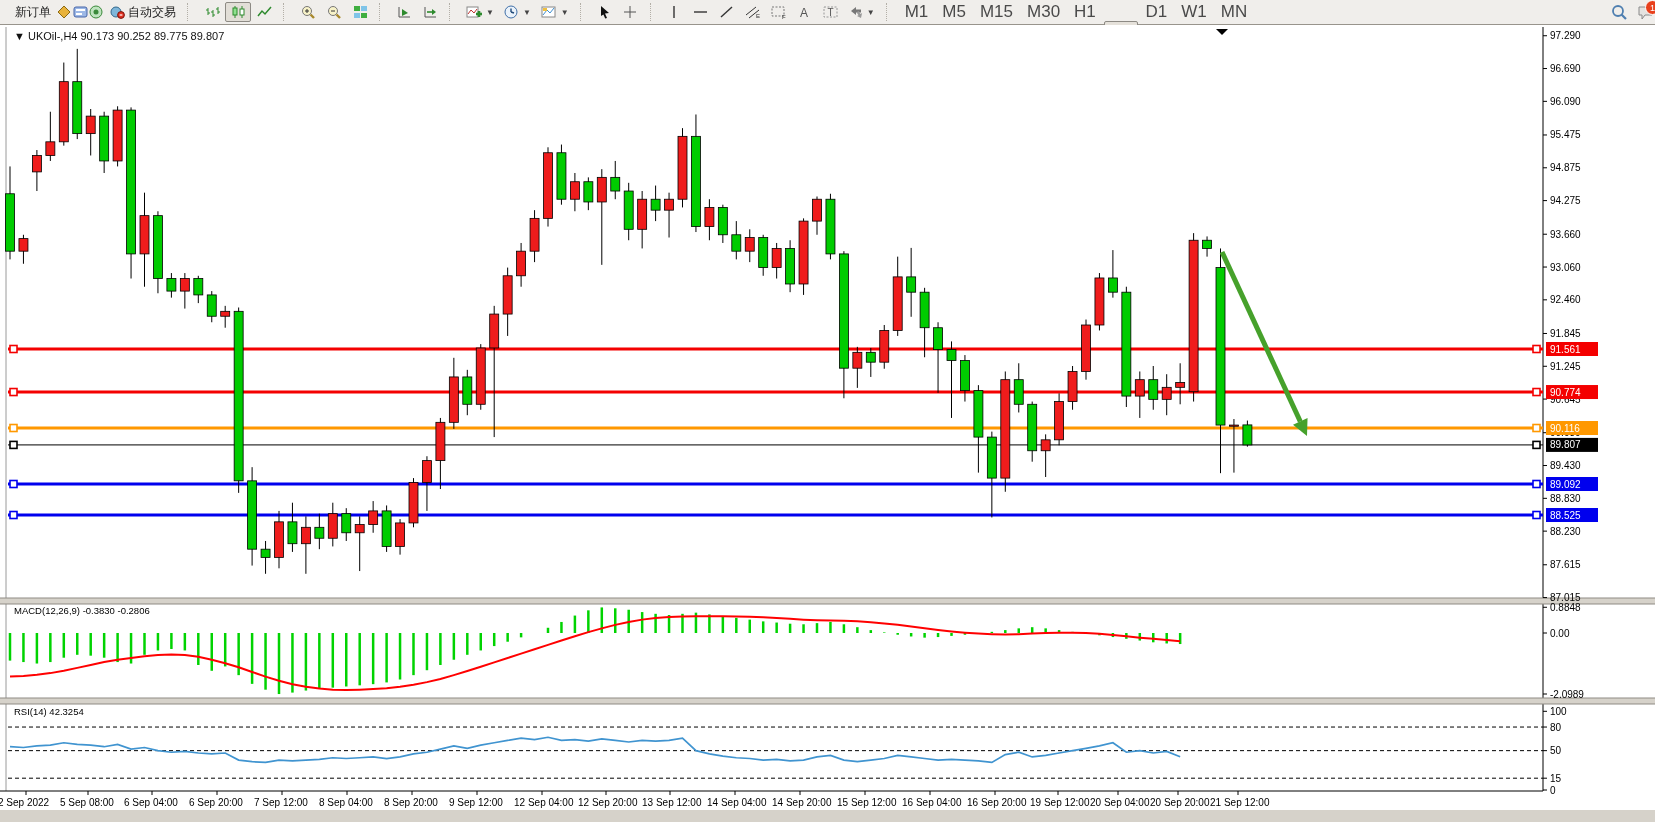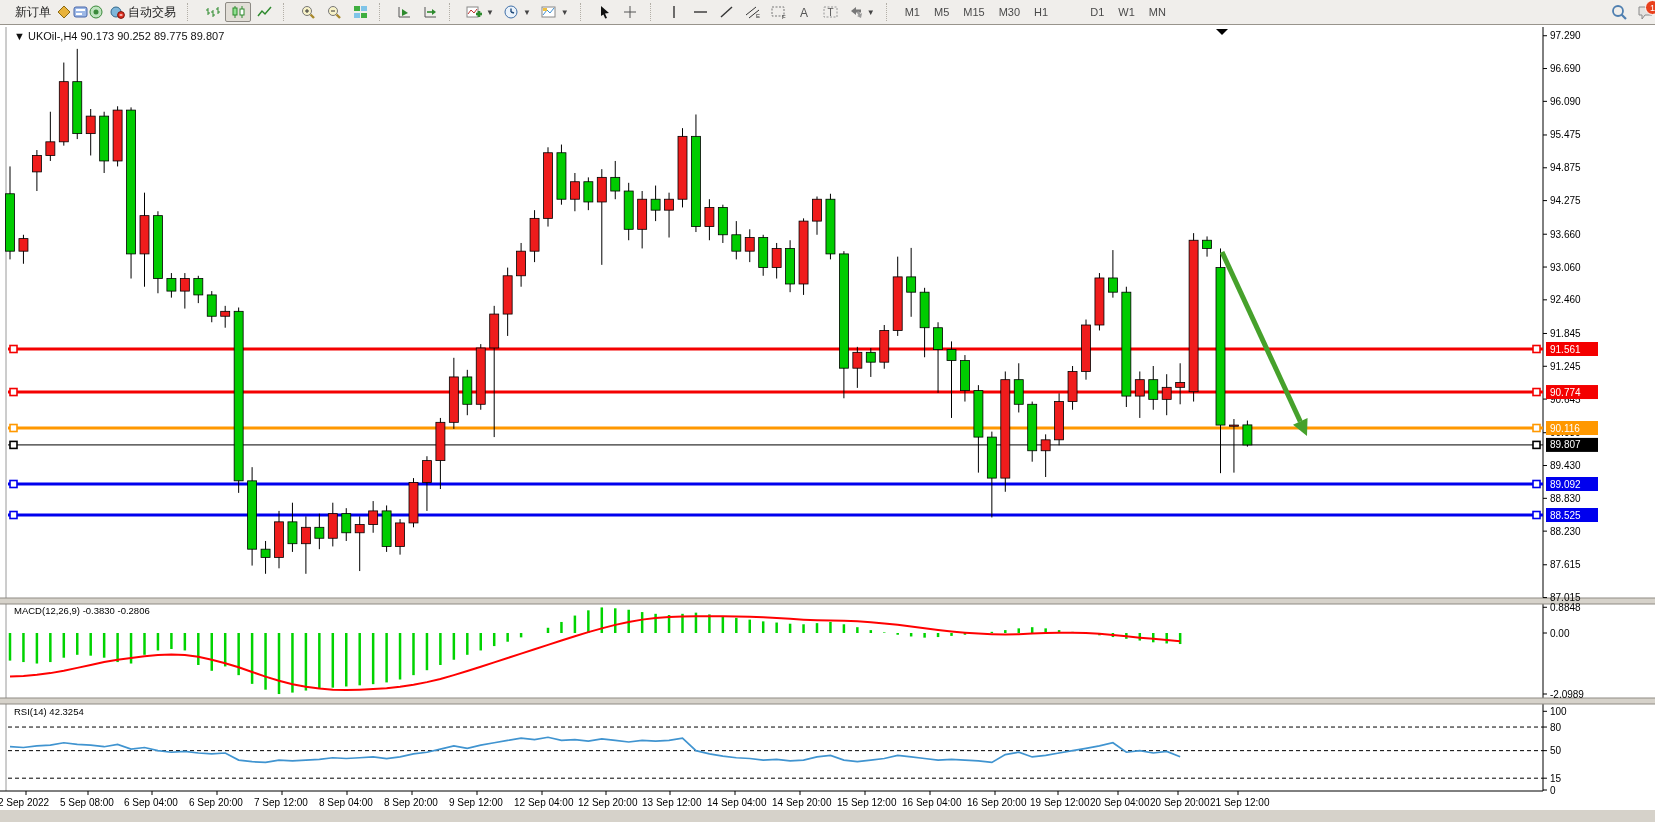--- a/index.html
+++ b/index.html
@@ -6,21 +6,21 @@
             font-family:"Liberation Sans", sans-serif;}
   
   #toolbar{position:absolute;left:0;top:0;width:1655px;height:24px;background:#f0eeeb;
            border-bottom:1px solid #98948c;display:flex;align-items:center;font-size:12px;color:#222;padding-left:6px;}
   .tb-group{display:flex;align-items:center;height:22px;padding:0 4px;}
   .tb-sep{width:5px;height:18px;border-left:1px dotted #b3afa7;margin:0 2px;}
   .tb-btn{display:flex;align-items:center;gap:3px;padding:1px 4px;border:1px solid transparent;
           border-radius:2px;cursor:default;white-space:nowrap;}
   .tb-pressed{background:#e2ded7;border:1px solid #8d8a84;}
   .ticon{width:16px;height:16px;display:inline-flex;align-items:center;justify-content:center;}
-  .tf-btn{padding:2px 5px;margin:0 1px;color:#4a4a4a;font-size:11px;border:1px solid transparent;border-radius:2px;}
+  .tf-btn{padding:2px 5px;margin:0 1px;color:#4a4a4a;font-size:17px;border:1px solid transparent;border-radius:2px;}
   .tf-active{background:#e5e1da;border:1px solid #8d8a84;color:#111;margin-top:44px;}
   .tb-right{margin-left:auto;display:flex;align-items:center;margin-right:8px;gap:10px;}
   .badge{position:absolute;top:-4px;right:-7px;background:#e8401c;color:#fff;border-radius:50%;
          width:13px;height:13px;font-size:9px;display:flex;align-items:center;justify-content:center;border:1px solid #fff;}
   .dd{font-size:8px;color:#444;margin-left:1px;}
   
   #chart-wrap{position:absolute;left:0;top:25px;width:1655px;height:797px;background:#fff;}
   svg text{font-family:"Liberation Sans", sans-serif;}
 </style>
 </head>

